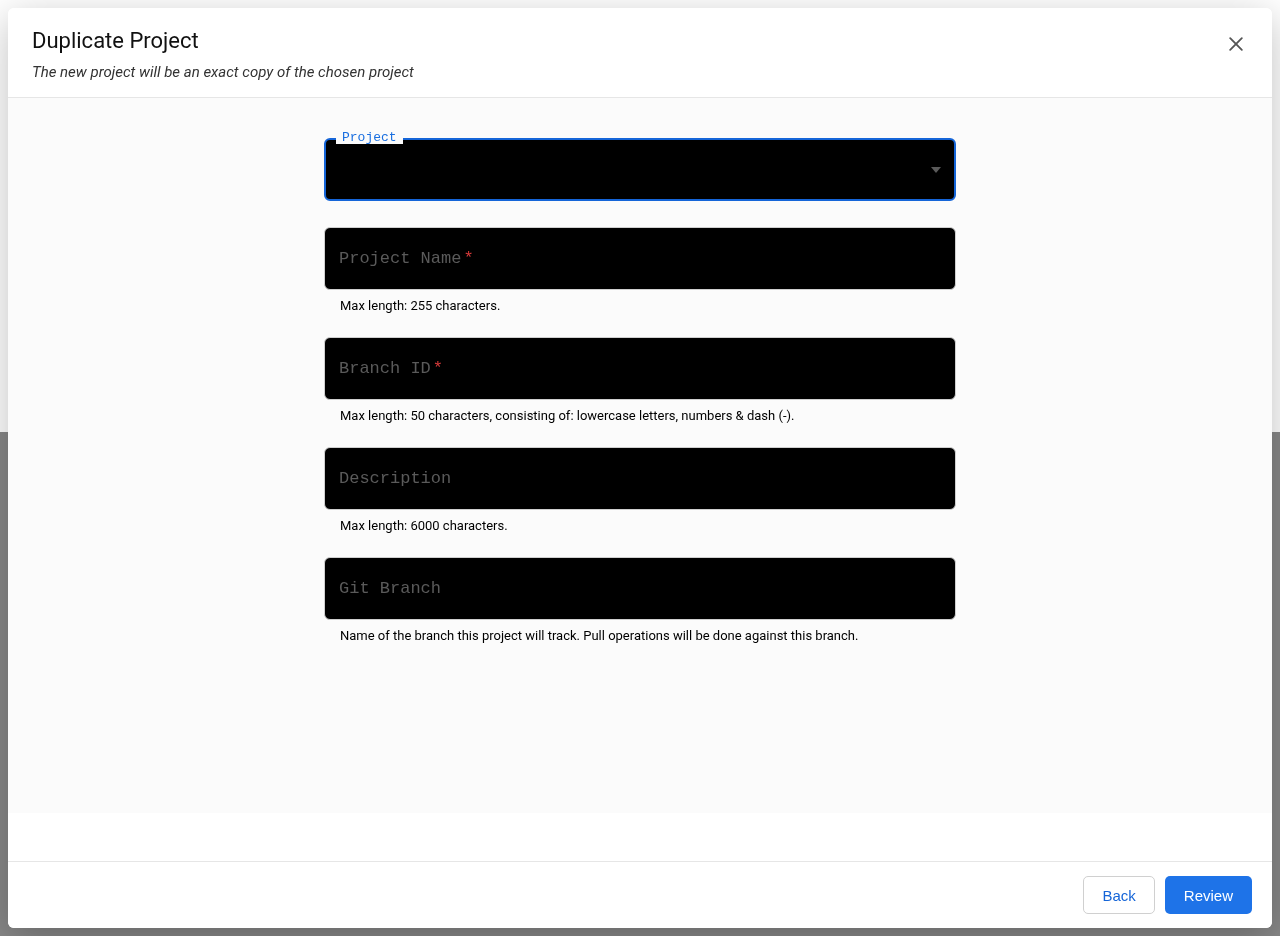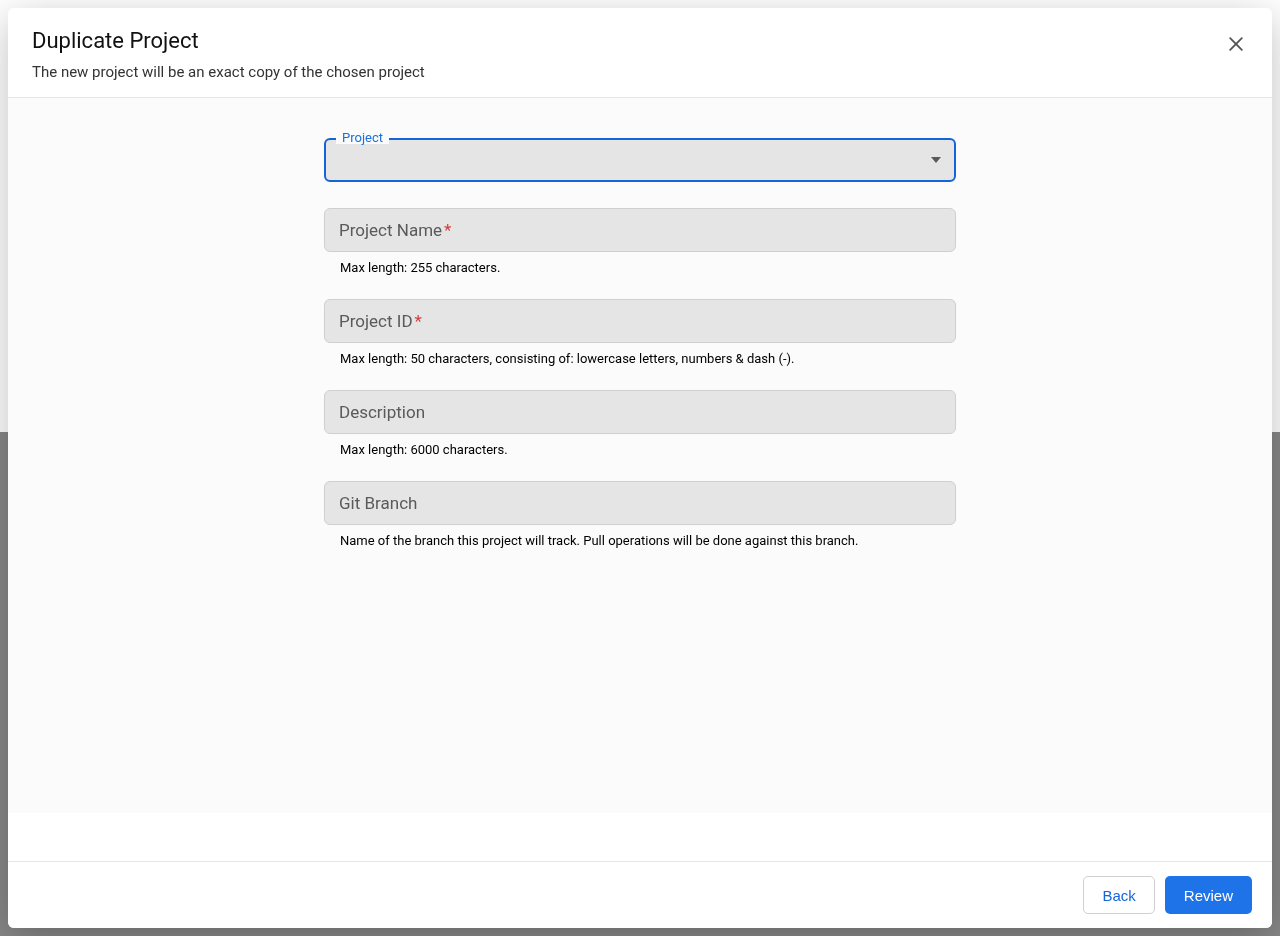--- a/index.html
+++ b/index.html
@@ -26,21 +26,21 @@
       padding: 20px 24px 16px 24px;
       background: #fff;
       position: relative;
       border-bottom: 1px solid #e6e6e6;
     }
     .modal-title {
       font-size: 22px; font-weight: 400; color: #111;
       margin-bottom: 10px;
     }
     .modal-subtitle {
-      font-size: 15px; color: #333;
+      font-size: 15px; color: #333; font-style: italic;
     }
     .close-btn {
       position: absolute; right: 18px; top: 18px;
       width: 36px; height: 36px;
       display: flex; align-items: center; justify-content: center;
       border: none; background: transparent; cursor: pointer;
       color: #555; border-radius: 4px;
     }
     .close-btn svg { width: 20px; height: 20px; }
 
@@ -54,25 +54,26 @@
       width: 632px;
       margin: 0 auto;
     }
     .field {
       margin-bottom: 10px;
     }
     .field-box {
       position: relative;
       border: 1px solid #cfcfcf;
       border-radius: 6px;
-      height: 44px;
-      background: #e5e5e5;
+      height: 63px;
+      background: #000000;
       display: flex;
       align-items: center;
       padding: 0 14px;
+      font-family: Liberation Mono, monospace;
     }
     .field-box.focused {
       border: 2px solid #1565d8;
       padding: 0 13px;
     }
     .field-box.focused .dropdown-caret { right: 13px; }
     .float-label {
       position: absolute;
       font-size: 13px;
       color: #1a6fe0;
@@ -175,21 +176,21 @@
           <span class="placeholder-label">
             <span>Project Name</span><span class="req-star">*</span>
           </span>
         </div>
         <div class="helper">Max length: 255 characters.</div>
       </div>
 
       <div class="field">
         <div class="field-box">
           <span class="placeholder-label">
-            <span>Project ID</span><span class="req-star">*</span>
+            <span>Branch ID</span><span class="req-star">*</span>
           </span>
         </div>
         <div class="helper">Max length: 50 characters, consisting of: lowercase letters, numbers &amp; dash (-).</div>
       </div>
 
       <div class="field">
         <div class="field-box">
           <span class="placeholder-label">Description</span>
         </div>
         <div class="helper">Max length: 6000 characters.</div>

